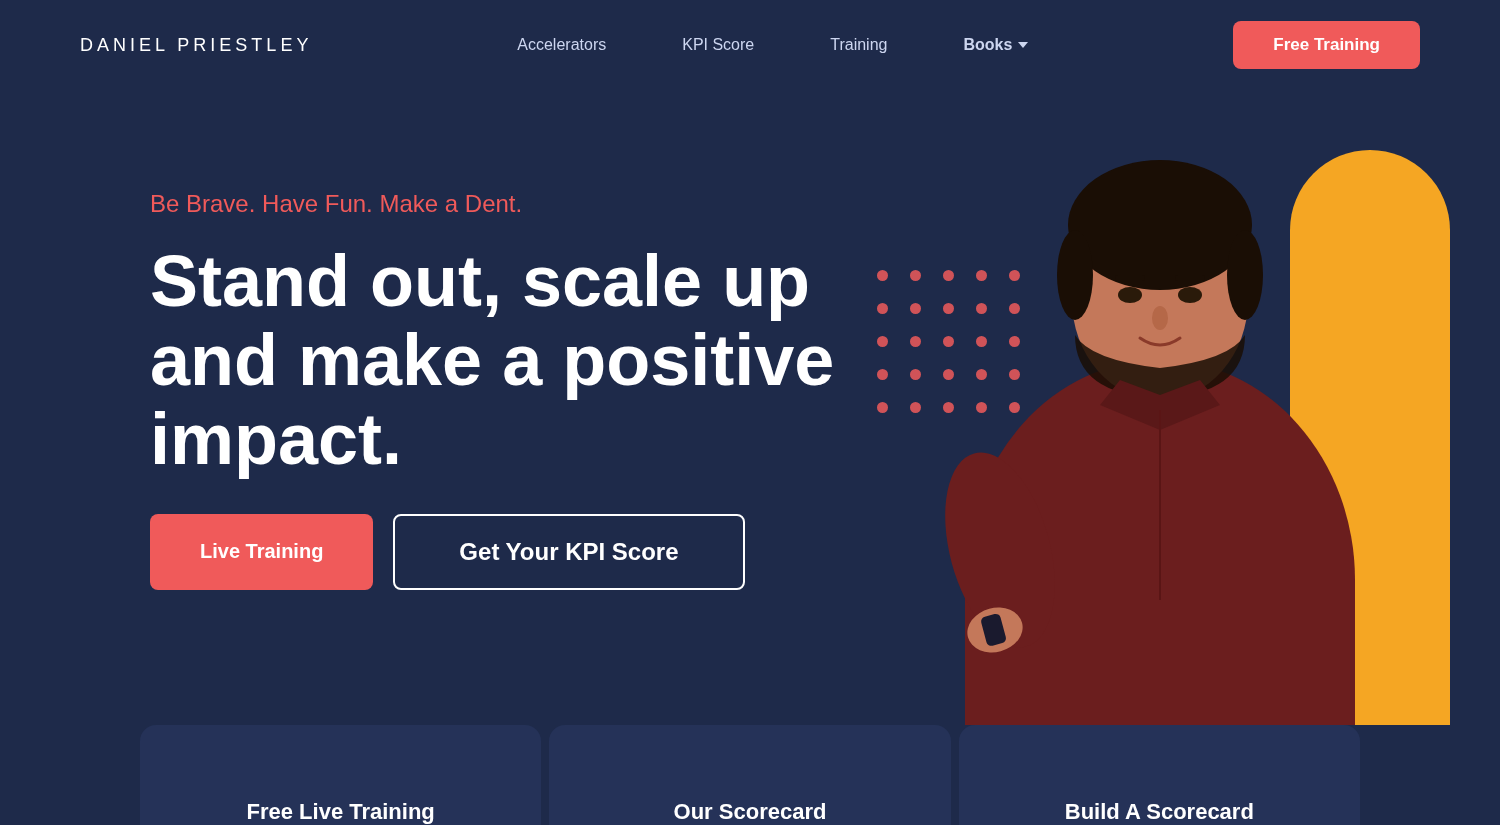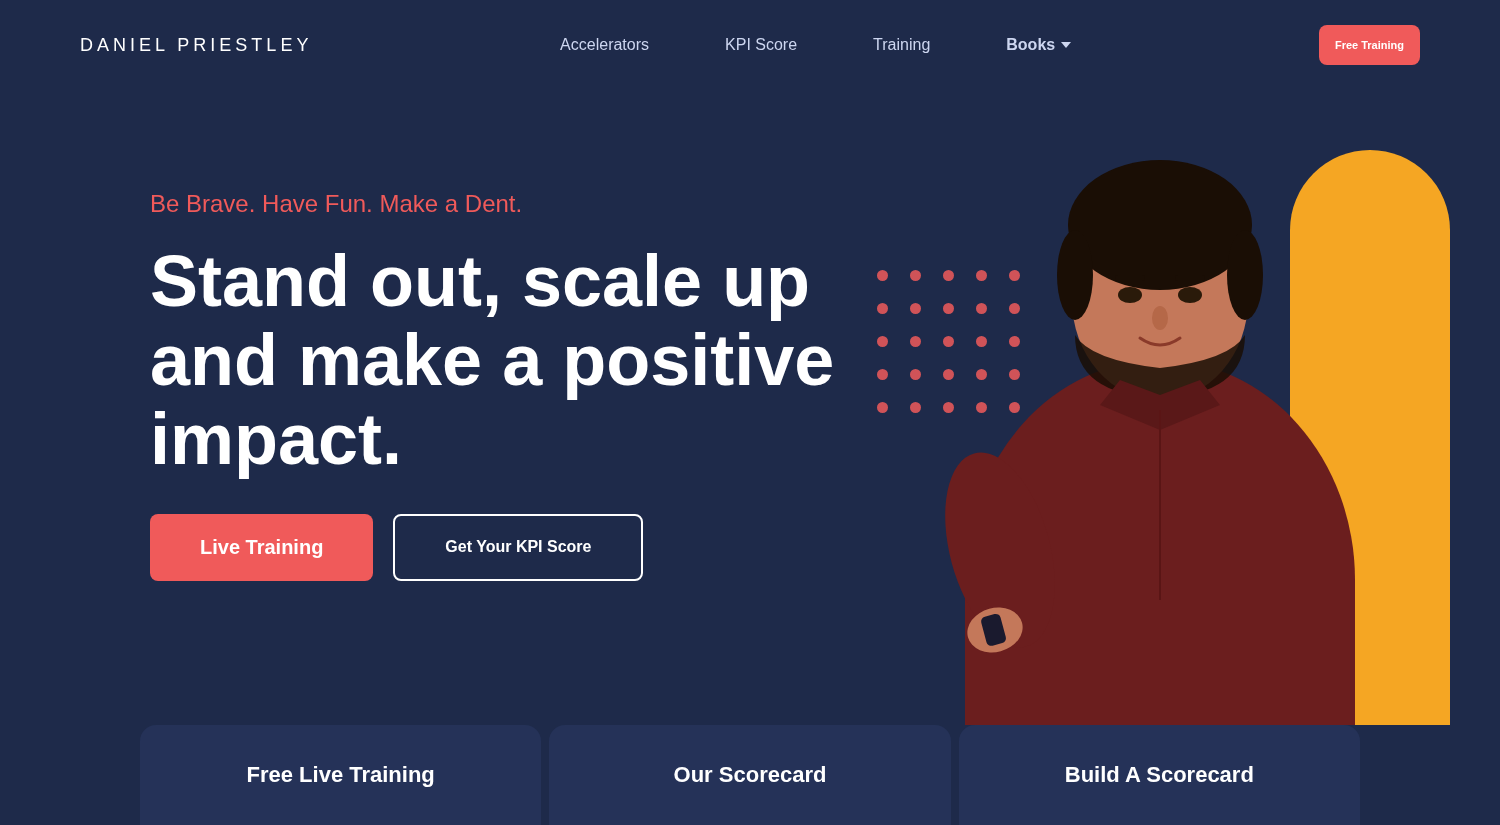--- a/index.html
+++ b/index.html
@@ -48,22 +48,22 @@
       height: 0;
       border-left: 5px solid transparent;
       border-right: 5px solid transparent;
       border-top: 6px solid #cdd6f0;
     }
     .nav-cta {
       background: #f05a5a;
       color: #ffffff;
       border: none;
       border-radius: 8px;
-      padding: 14px 16px;
-      font-size: 11px;
+      padding: 14px 40px;
+      font-size: 17px;
       font-weight: 600;
       cursor: pointer;
     }
 
     
     .hero {
       position: relative;
       height: 635px;
       background: #1e2a4a;
       overflow: hidden;
@@ -100,22 +100,22 @@
       padding: 22px 50px;
       font-size: 20px;
       font-weight: 600;
       cursor: pointer;
     }
     .btn-kpi-score {
       background: transparent;
       color: #ffffff;
       border: 2px solid #ffffff;
       border-radius: 8px;
-      padding: 22px 50px;
-      font-size: 16px;
+      padding: 22px 64px;
+      font-size: 24px;
       font-weight: 600;
       cursor: pointer;
     }
 
     
     .dot-grid {
       position: absolute;
       right: 480px;
       top: 180px;
       z-index: 3;
@@ -171,21 +171,21 @@
     .bottom-cards {
       display: flex;
       height: 100px;
       position: relative;
       z-index: 10;
     }
     .bottom-card {
       flex: 1;
       background: #253258;
       display: flex;
-      align-items: center;
+      align-items: flex-end;
       justify-content: center;
       border-radius: 16px 16px 0 0;
       margin: 0 4px;
       cursor: pointer;
     }
     .bottom-card:first-child { margin-left: 140px; }
     .bottom-card:last-child { margin-right: 140px; }
     .bottom-card-label {
       color: #ffffff;
       font-size: 22px;

